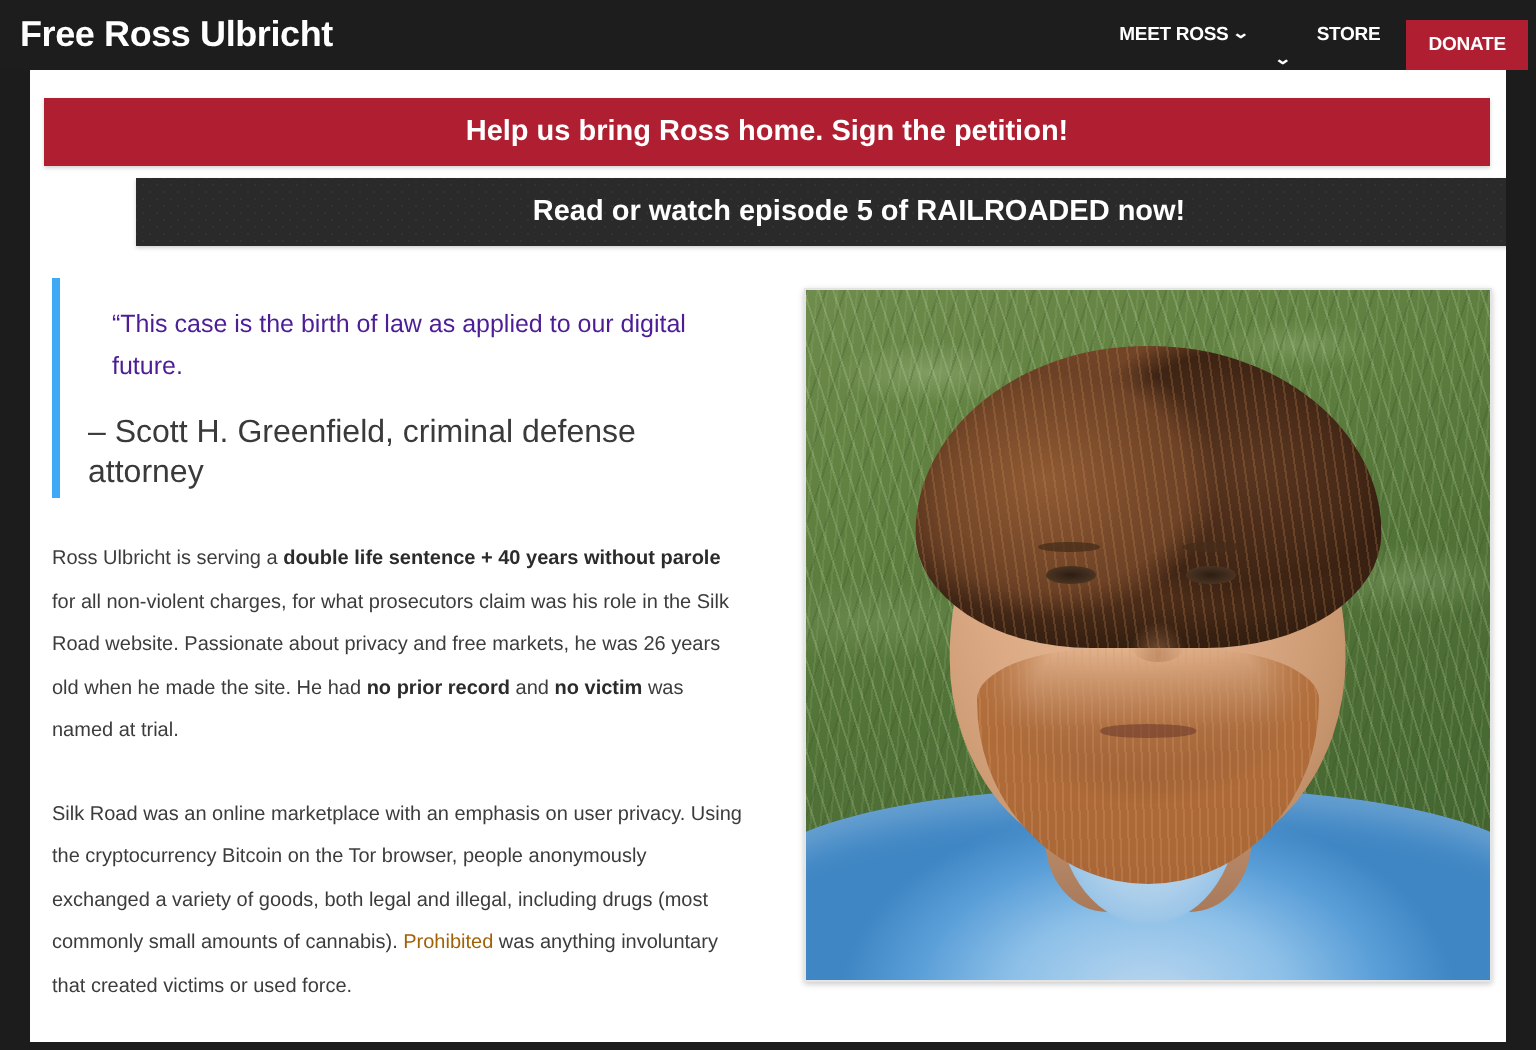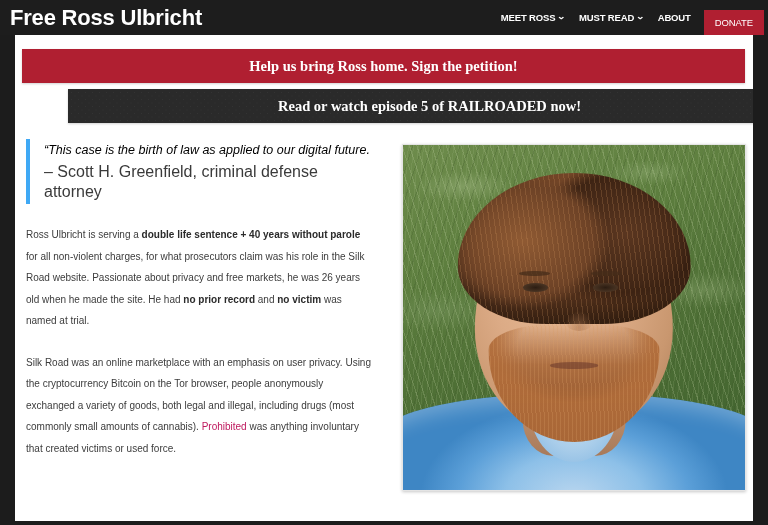--- a/index.html
+++ b/index.html
@@ -30,21 +30,21 @@
     left: 0;
     width: 768px;
     height: 35px;
     background: #1d1d1d;
     display: flex;
     align-items: center;
     z-index: 5;
   }
   .brand {
     color: #ffffff;
-    font-size: 22px;
+    font-size: 18px;
     font-weight: bold;
     letter-spacing: -0.2px;
     margin-left: 10px;
     white-space: nowrap;
   }
   .nav {
     margin-left: auto;
     display: flex;
     align-items: flex-end;
     height: 35px;
@@ -66,21 +66,21 @@
     display: inline-block;
     font-size: 8px;
     line-height: 1;
     transform: scaleX(1.35) translateY(-1px);
     color: #ffffff;
   }
   .donate-btn {
     background: #b01f31;
     color: #ffffff;
     font-size: 9.5px;
-    font-weight: normal;
+    font-weight: bold;
     letter-spacing: -0.1px;
     padding: 7px 11px;
     margin-left: 6px;
     margin-right: 4px;
     border: none;
     cursor: pointer;
     font-family: "Liberation Sans", sans-serif;
     white-space: nowrap;
     margin-top: 40px;
   }
@@ -103,21 +103,20 @@
     width: 723px;
     height: 34px;
     display: flex;
     align-items: center;
     justify-content: center;
     color: #ffffff;
     font-size: 14.5px;
     font-weight: bold;
     cursor: pointer;
     box-sizing: border-box;
-    font-family: Liberation Serif, serif;
   }
   .banner-petition {
     top: 14px;
     background: #b01f31;
     box-shadow: 0 1px 2px rgba(0,0,0,0.18);
   }
   .banner-railroaded {
     top: 54px;
     background: #2a2a2a;
     background-image:
@@ -149,45 +148,44 @@
     width: 344px;
   }
 
   
   .quote {
     border-left: 4px solid #3fa9f5;
     padding: 1px 0 2px 14px;
     margin: 0 0 20px 4px;
   }
   .quote-text {
-    font-style: italic;
     font-size: 12.5px;
     line-height: 21px;
-    color: #000000;
-    margin: 0;
+    color: #4c1d95;
+    margin: 12px;
   }
   .quote-attrib {
     font-size: 16px;
     line-height: 20px;
     color: #3a3a3a;
     margin: 0;
     padding-top: 1px;
   }
 
   
   .para {
     font-size: 10px;
     line-height: 21.5px;
     color: #3c3c3c;
     margin: 0 0 20px 4px;
     width: 348px;
   }
   .para b { font-weight: bold; color: #2b2b2b; }
   .para a.inline-link {
-    color: #be185d;
+    color: #a16207;
     text-decoration: none;
   }
 
   
   .photo {
     position: relative;
     width: 344px;
     height: 347px;
     border: 1px solid #e4e4e4;
     box-sizing: border-box;
@@ -350,25 +348,24 @@
 
   <div class="site-header">
     <div class="brand">Free Ross Ulbricht</div>
 
     <nav class="nav">
       <div class="nav-item">
         <span>MEET ROSS</span>
         <span class="caret">⌄</span>
       </div>
       <div class="nav-item">
-        <span>MUST READ</span>
         <span class="caret">⌄</span>
       </div>
       <div class="nav-item">
-        <span>ABOUT</span>
+        <span>STORE</span>
       </div>
       <button class="donate-btn">DONATE</button>
     </nav>
   </div>
 
   <div class="frame">
 
     <div class="banner banner-petition">Help us bring Ross home. Sign the petition!</div>
     <div class="banner banner-railroaded">Read or watch episode 5 of RAILROADED now!</div>
 

